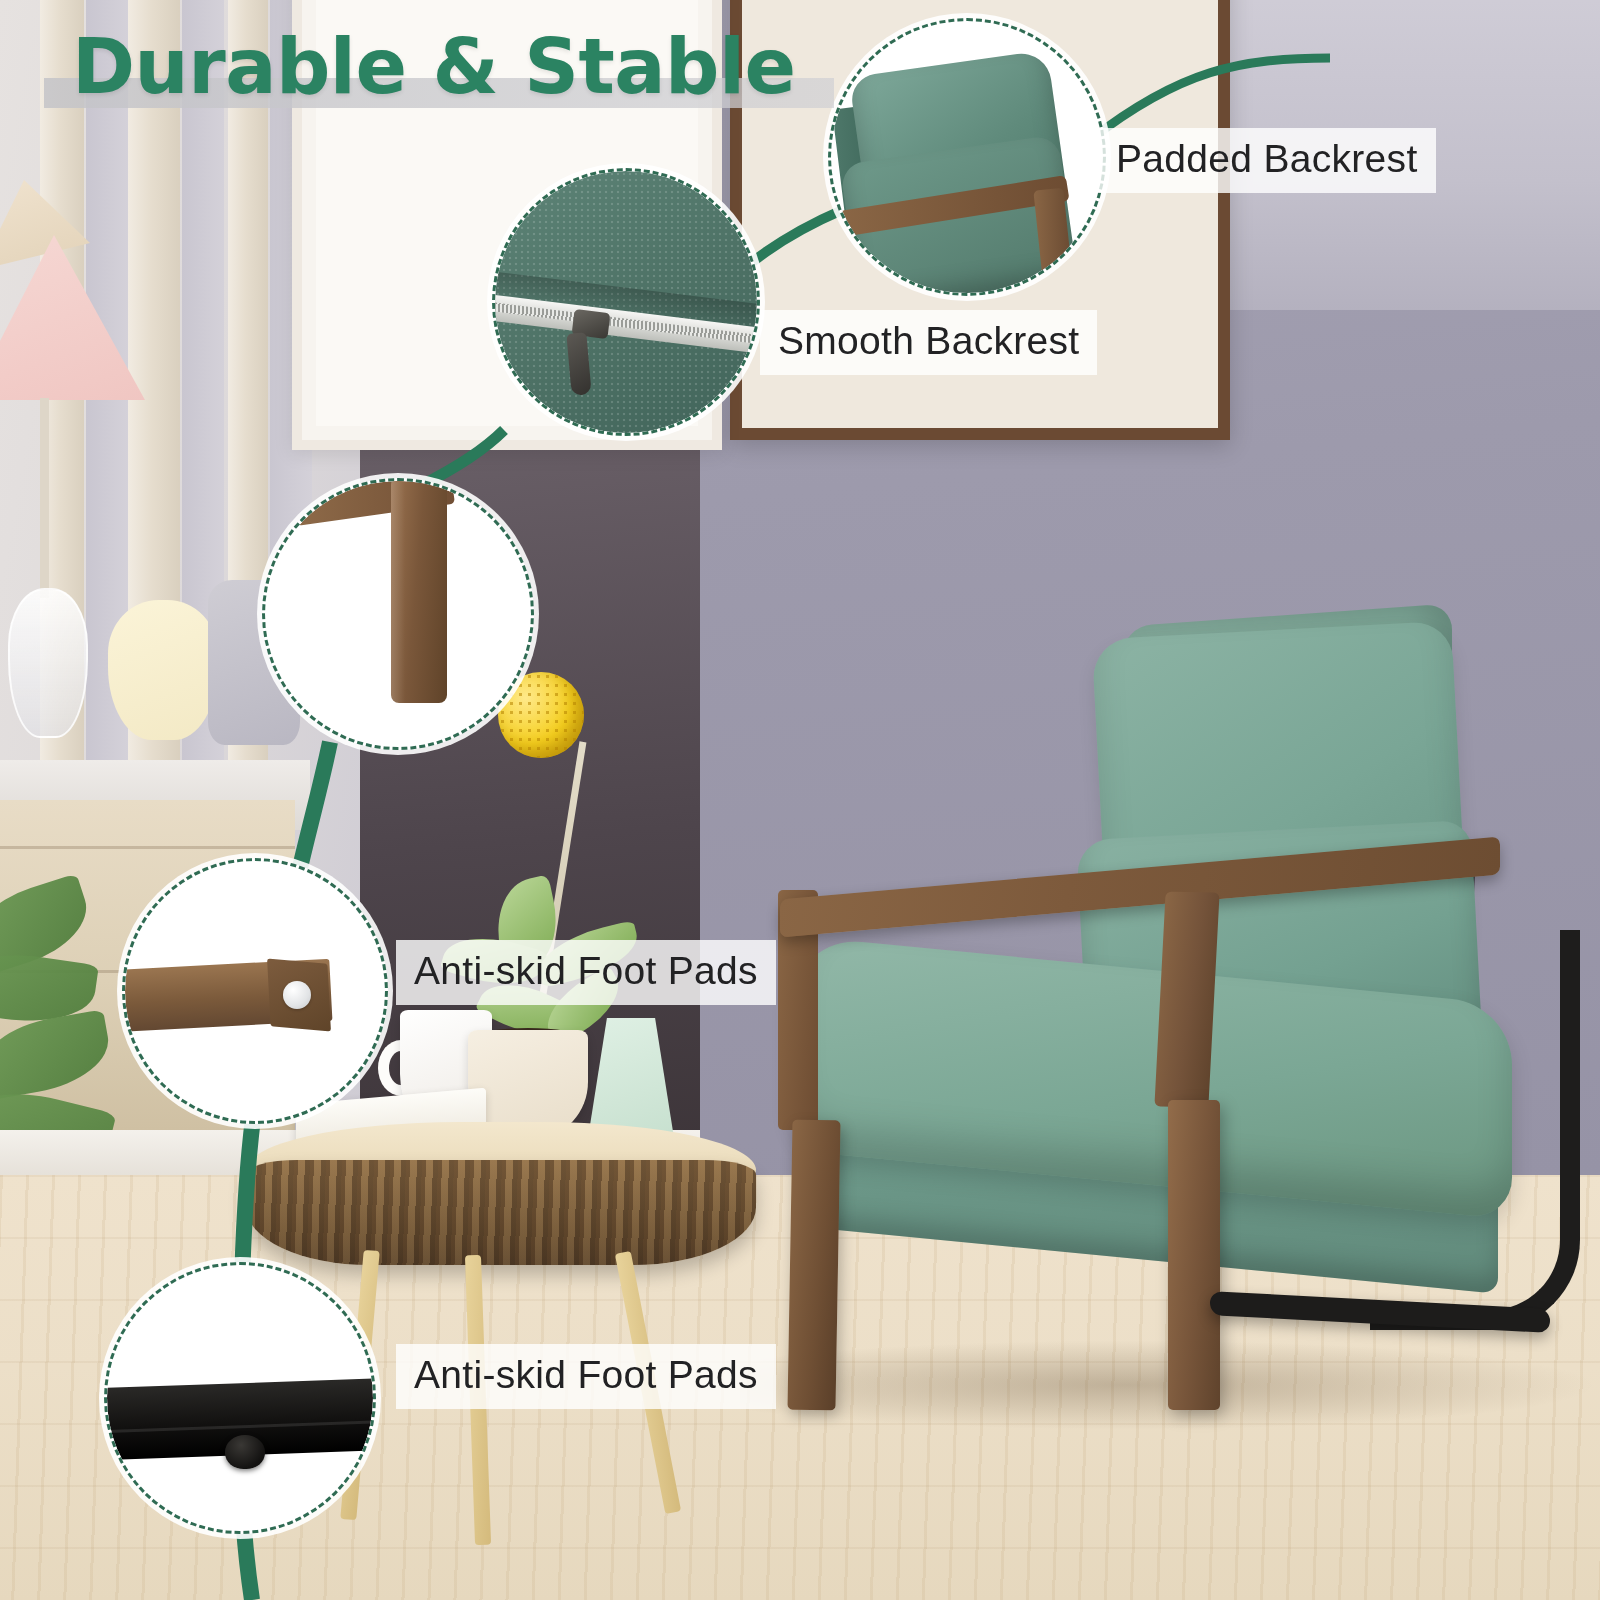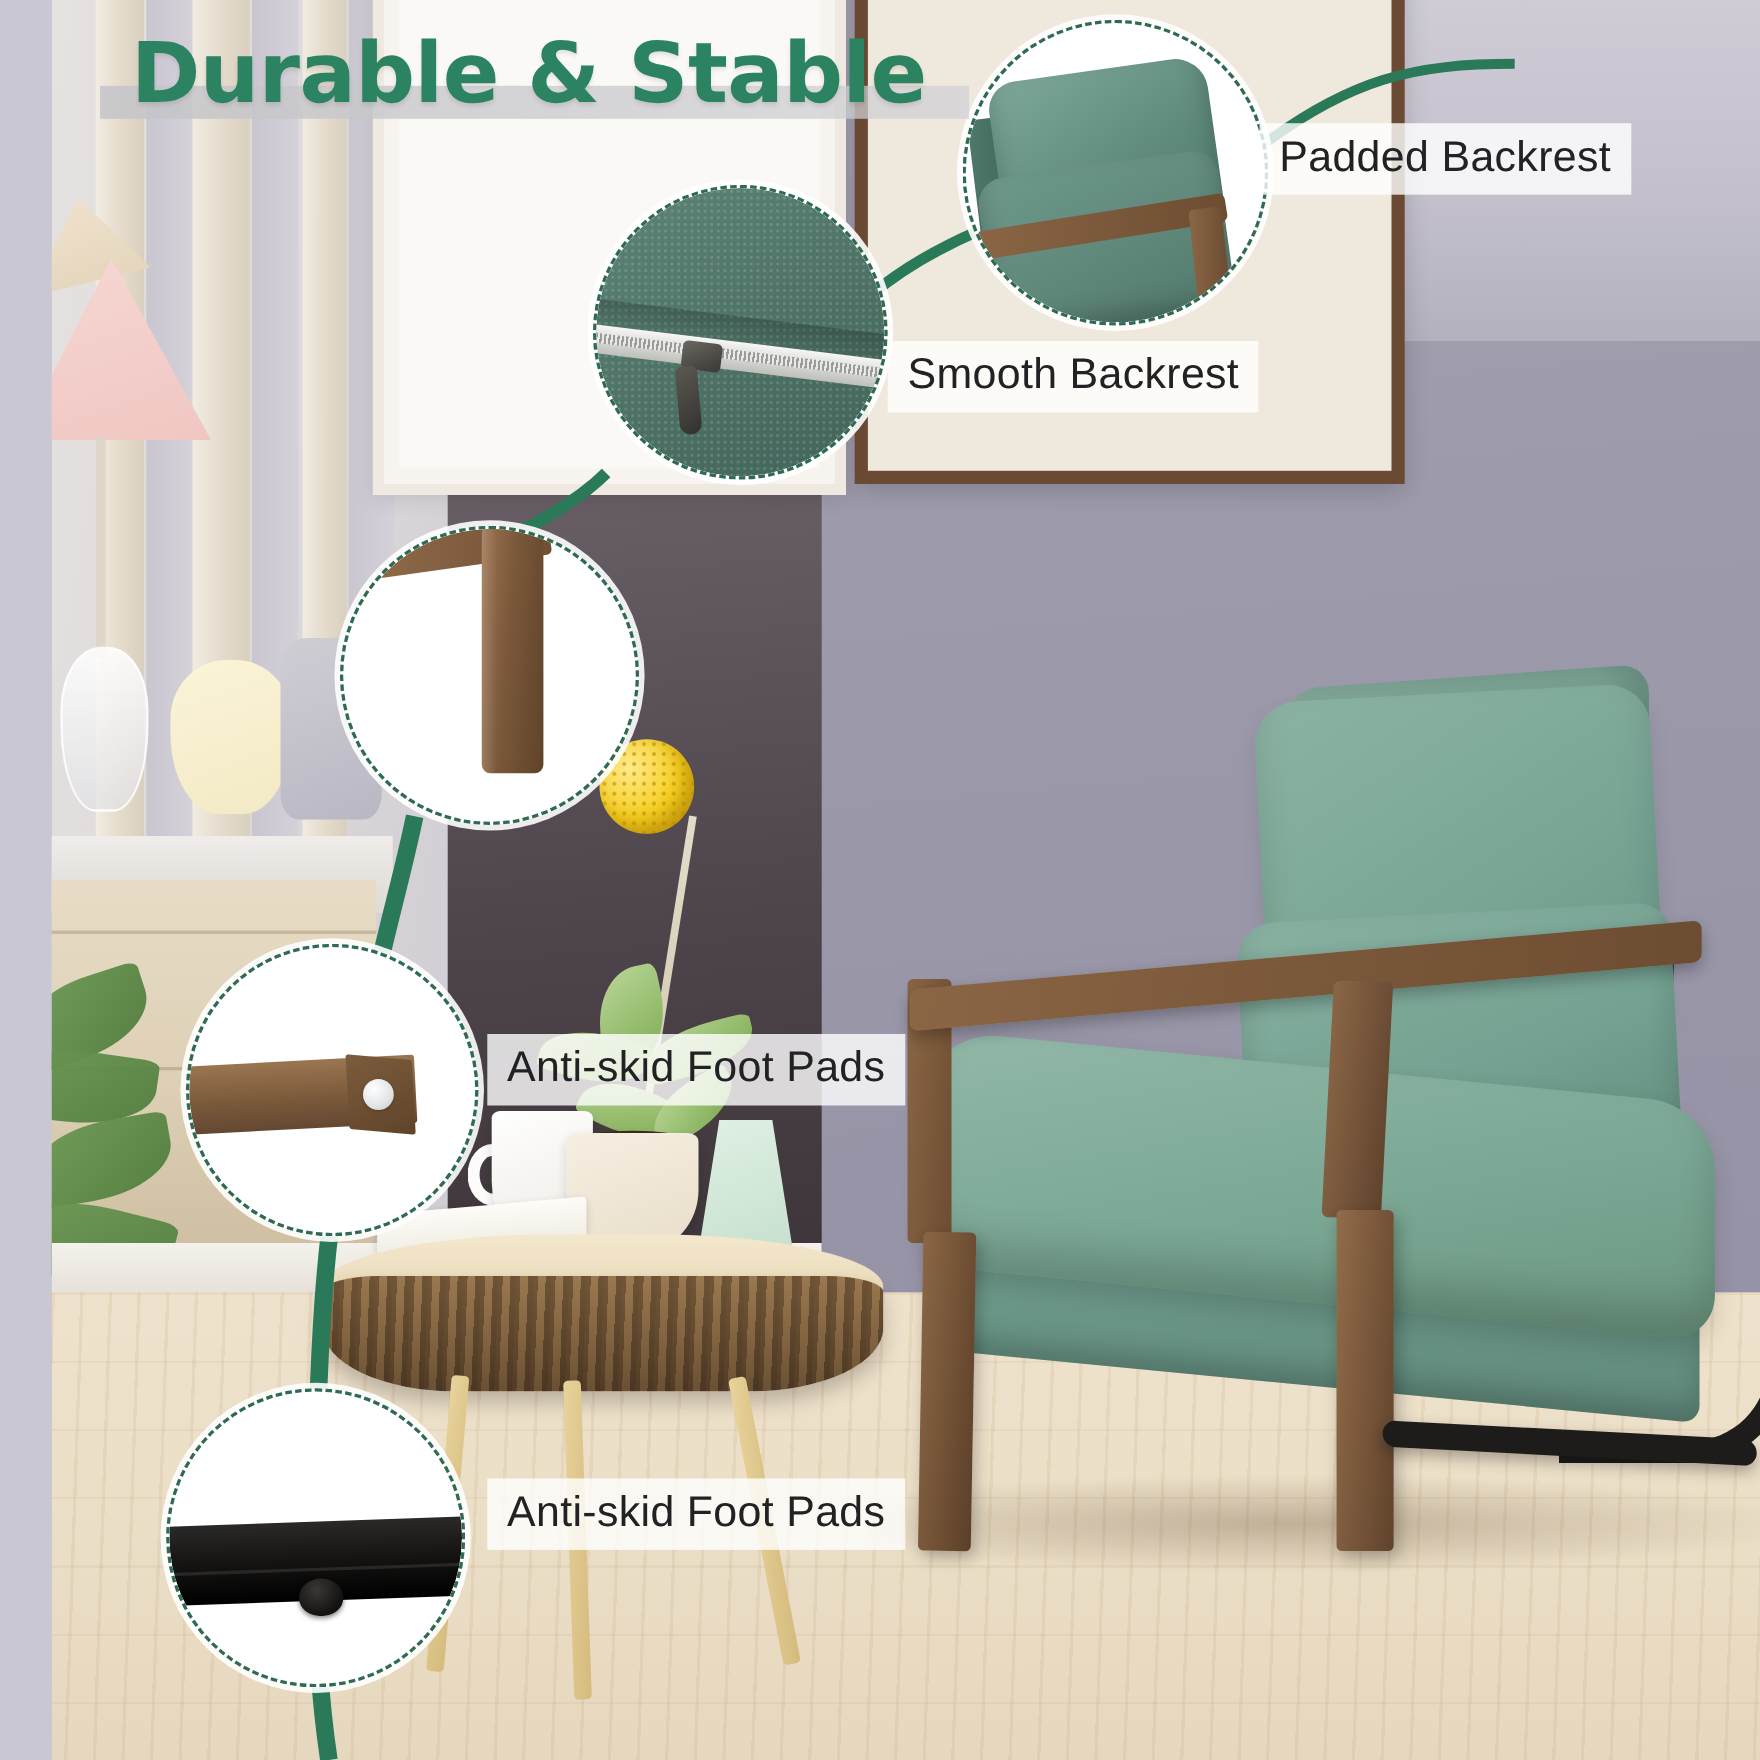--- a/index.html
+++ b/index.html
@@ -2,21 +2,21 @@
 <html><head>
 <meta charset="utf-8">
 <style>
   * { margin:0; padding:0; box-sizing:border-box; }
   html,body { width:1600px; height:1600px; overflow:hidden; }
   body {
     font-family:"Liberation Sans", sans-serif;
     background:#c9c7d2;
     position:relative;
   }
-  #stage { position:absolute; inset:0; overflow:hidden;margin-left:47px; }
+  #stage { position:absolute; inset:0; overflow:hidden; }
 
   
   .wall-right {
     position:absolute; left:640px; top:0; width:960px; height:1175px;
     background:linear-gradient(175deg,#a6a3b4 0%,#9d9aac 40%,#9693a6 100%);
   }
   .wall-arch {
     position:absolute; left:1150px; top:-120px; width:560px; height:430px;
     background:linear-gradient(180deg,#d7d4dd 0%,#c3c0cc 70%,#b4b1bf 100%);
     border-radius:50% 50% 0 0 / 72% 72% 0 0;
@@ -411,21 +411,21 @@
   .flabel{
     position:absolute;
     background:rgba(255,255,255,.80);
     color:#222224;
     font-size:39px;
     letter-spacing:.3px;
     padding:9px 18px 12px 18px;
     white-space:nowrap;
     font-family:"Liberation Sans", sans-serif;
   }
-  #l-backrest{left:1098px;top:112px;}
+  #l-backrest{left:1098px;top:128px;}
   #l-zipper{left:760px;top:310px;}
   #l-legs{left:540px;top:566px;background:rgba(238,238,240,.86);}
   #l-pads1{left:396px;top:940px;}
   #l-pads2{left:396px;top:1344px;}
 </style>
 </head>
 <body>
 
 <div id="stage">
 

